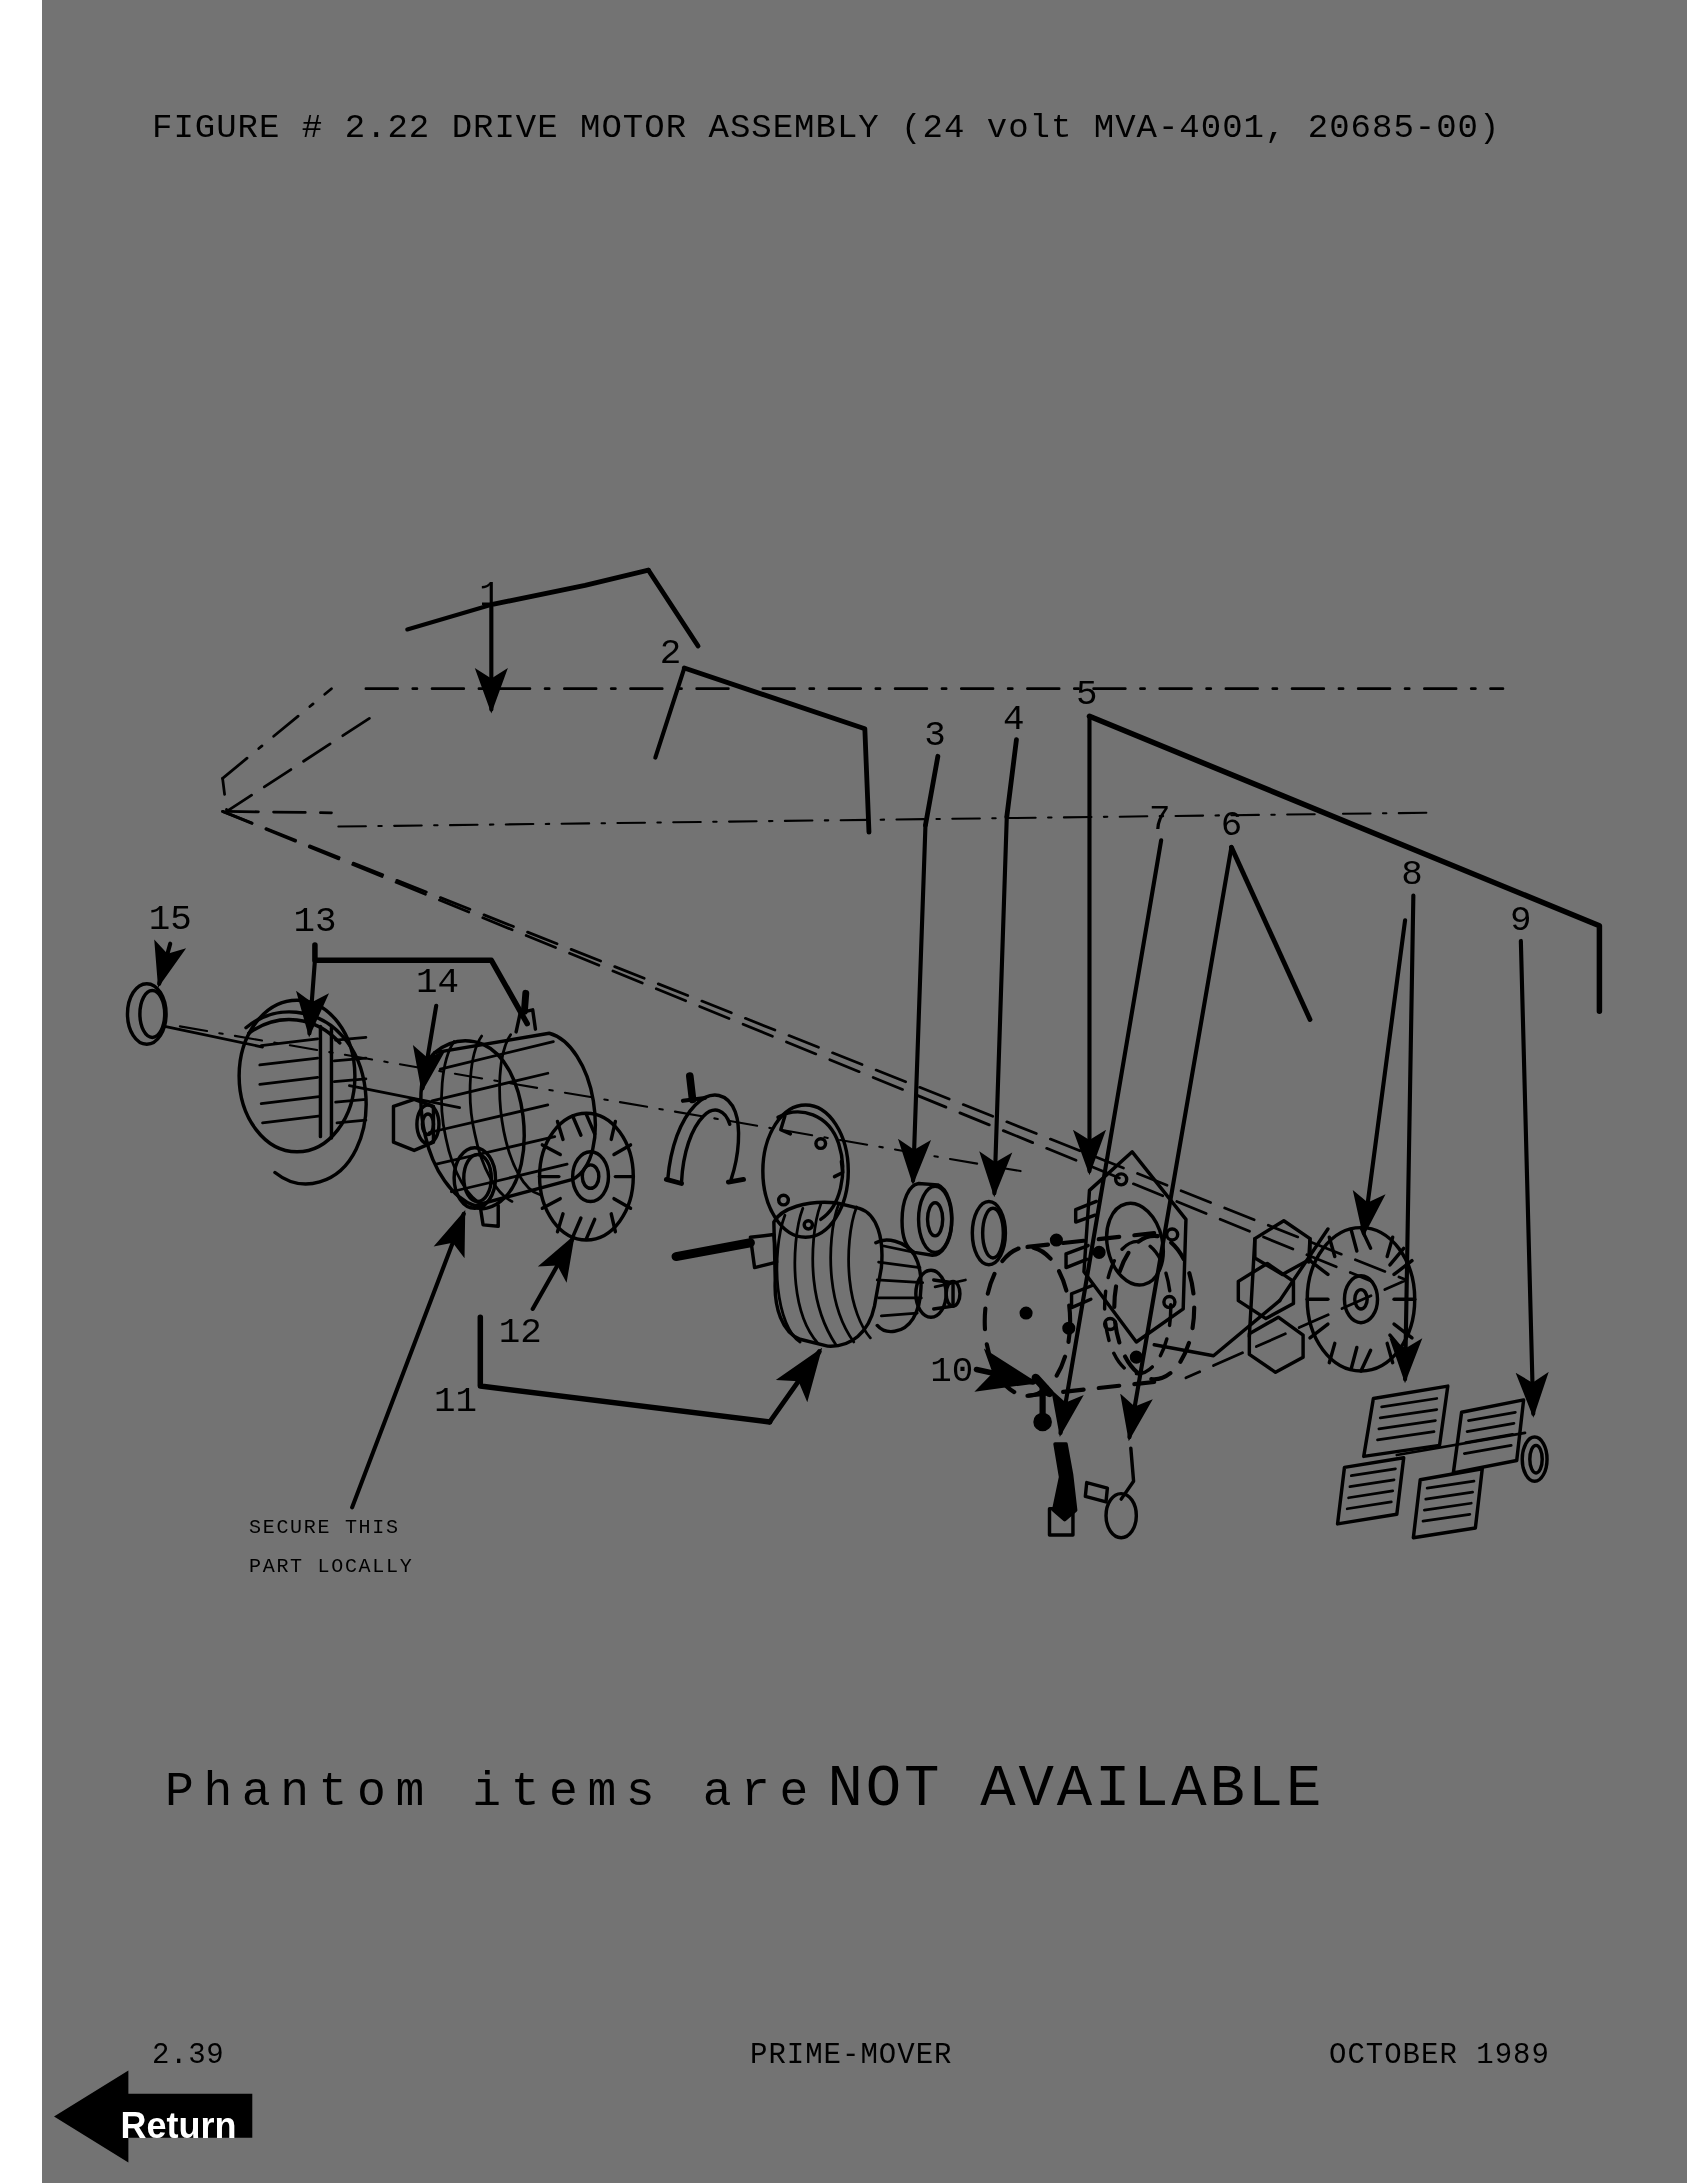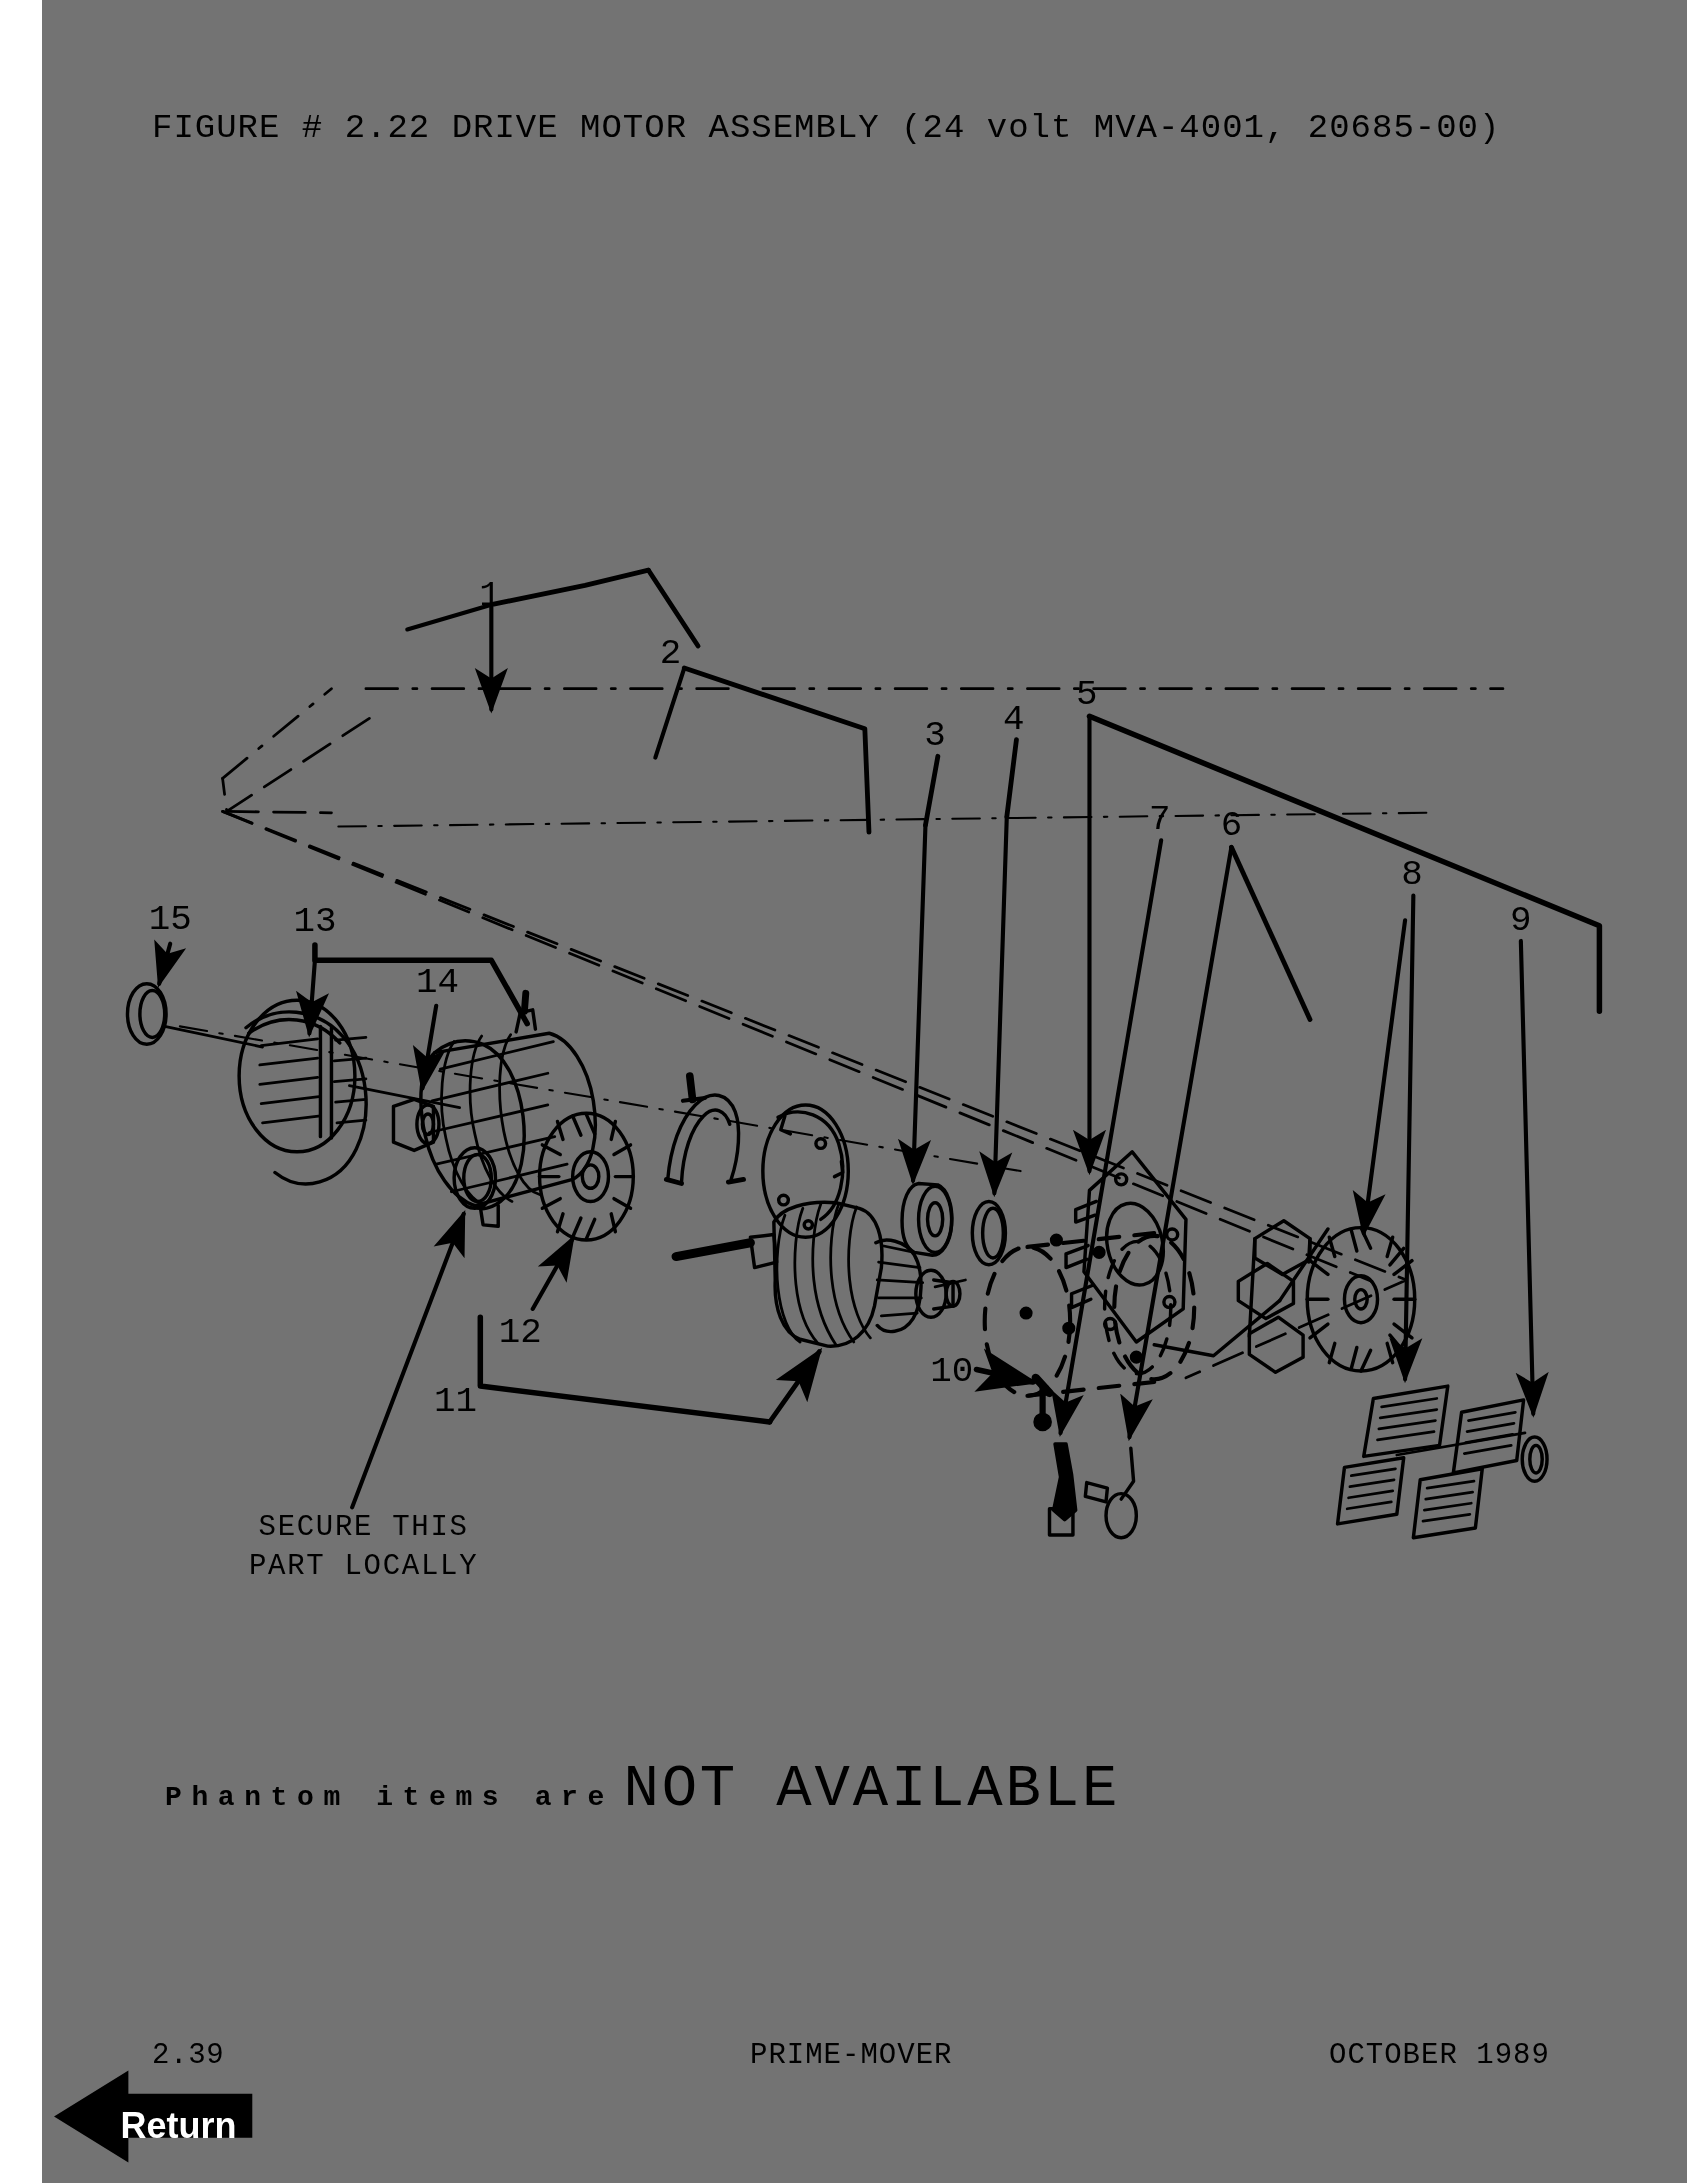--- a/index.html
+++ b/index.html
@@ -29,41 +29,39 @@
     letter-spacing: 1px;
     color: #000;
     white-space: nowrap;
     font-family: "Liberation Mono", "DejaVu Sans Mono", monospace;
   }
 
   .secure-note {
     position: absolute;
     left: 207px;
     top: 1508px;
-    font-size: 29px;
+    font-size: 20px;
     line-height: 39px;
     letter-spacing: 1.7px;
     color: #000;
     font-family: "Liberation Mono", "DejaVu Sans Mono", monospace;
-    text-align: center;
   }
   .secure-note div { white-space: nowrap; }
 
   .phantom-line {
     position: absolute;
     left: 123px;
     top: 1756px;
     white-space: nowrap;
     color: #000;
     font-family: "Liberation Mono", "DejaVu Sans Mono", monospace;
   }
   .phantom-small {
-    font-size: 28px;
+    font-size: 48px;
     letter-spacing: 9.6px;
-    font-weight: bold;
   }
   .phantom-big {
     font-size: 59px;
     letter-spacing: 2.8px;
     margin-left: 9.6px;
     text-align: center;
   }
 
   .service-ref {
     position: absolute;

